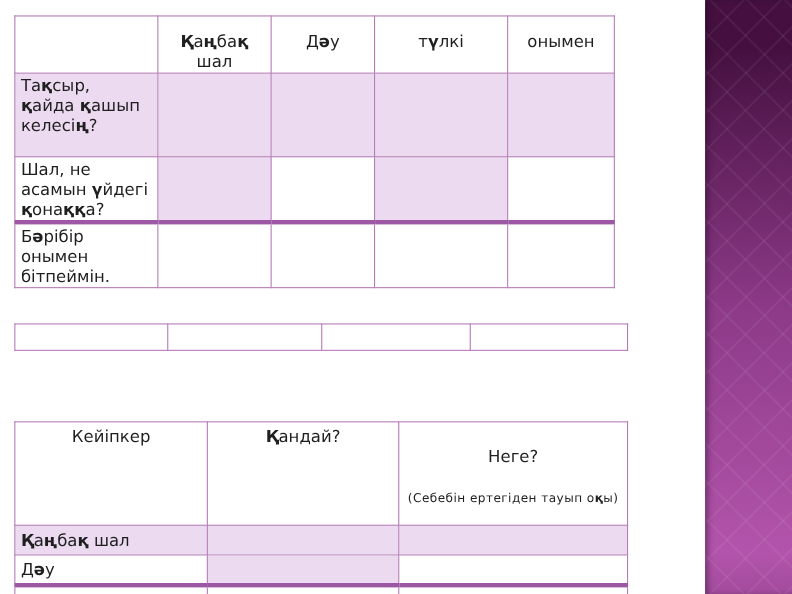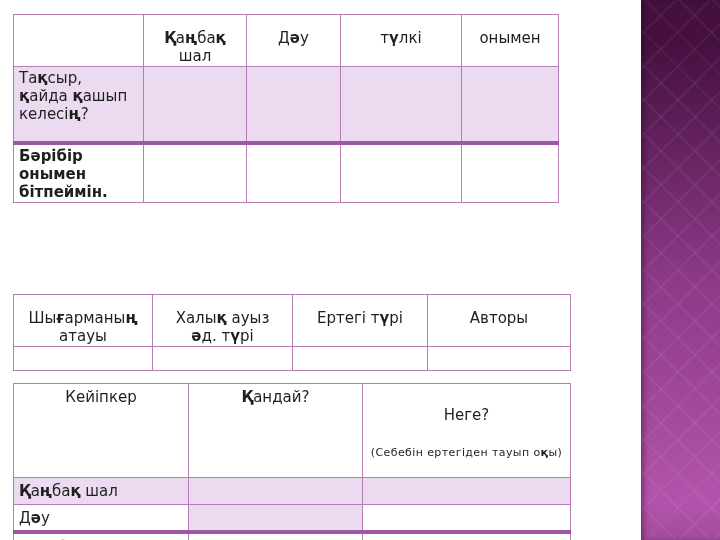--- a/index.html
+++ b/index.html
@@ -24,21 +24,21 @@
     border: 1px solid var(--border, #b57cb6);
     vertical-align: top;
     font-weight: normal;
     white-space: pre-line;
     padding: 1px 4px;
     overflow: hidden;
   }
   th { text-align: center; padding-top: 14px; }
   td.lbl { text-align: left; padding-left: 5px; padding-top: 2px; }
   .sh { background: var(--shade, #ecdaf0); }
-  tr.thick > td { border-top: 4px solid var(--thick, #9c58a4); font-weight: bold; }
+  tr.thick > td { border-top: 4px solid var(--thick, #9c58a4); }
 
   #t1 { left: 13px; top: 14px;  width: 545px; }
   #t2 { left: 13px; top: 294px; width: 557px; }
   #t3 { left: 13px; top: 383px; width: 557px; }
 
   #t3 td.lbl { padding-top: 4px; margin-left: 36px; }
   #t3 th { vertical-align: top; padding-top: 4px; }
   .h-note {
     font-size: 11px;
     line-height: 10px;
@@ -85,48 +85,49 @@
   </tr>
   <tr style="height:76px">
     <td class="lbl sh">Та<b>қ</b>сыр,
 <b>қ</b>айда <b>қ</b>ашып
 келесі<b>ң</b>?</td>
     <td class="sh"></td>
     <td class="sh"></td>
     <td class="sh"></td>
     <td class="sh"></td>
   </tr>
+  <tr style="height:58px">
+    <td class="lbl">Шал, не
+асамын <b>ү</b>йдегі
+<b>қ</b>она<b>қ</b><b>қ</b>а?</td>
+    <td class="sh"></td>
+    <td></td>
+    <td class="sh"></td>
+    <td></td>
+  </tr>
   <tr class="thick" style="height:54px">
     <td class="lbl">Б<b>ә</b>рібір
 онымен
 бітпеймін.</td>
     <td></td>
     <td></td>
     <td></td>
     <td></td>
   </tr>
 </tbody>
   </table>
 
 <table id="t2">
   <colgroup>
     <col style="width:139px">
       <col style="width:140px">
       <col style="width:135px">
       <col style="width:143px">
   </colgroup>
   <tbody>
-      <tr style="height:38px">
-    <th>Шы<b>ғ</b>арманы<b>ң</b>
-атауы</th>
-    <th>Халы<b>қ</b> ауыз
-<b>ә</b>д. т<b>ү</b>рі</th>
-    <th>Ертегі т<b>ү</b>рі</th>
-    <th>Авторы</th>
-  </tr>
   <tr style="height:24px">
     <td></td>
     <td></td>
     <td></td>
     <td></td>
   </tr>
 </tbody>
   </table>
 
 <table id="t3">

